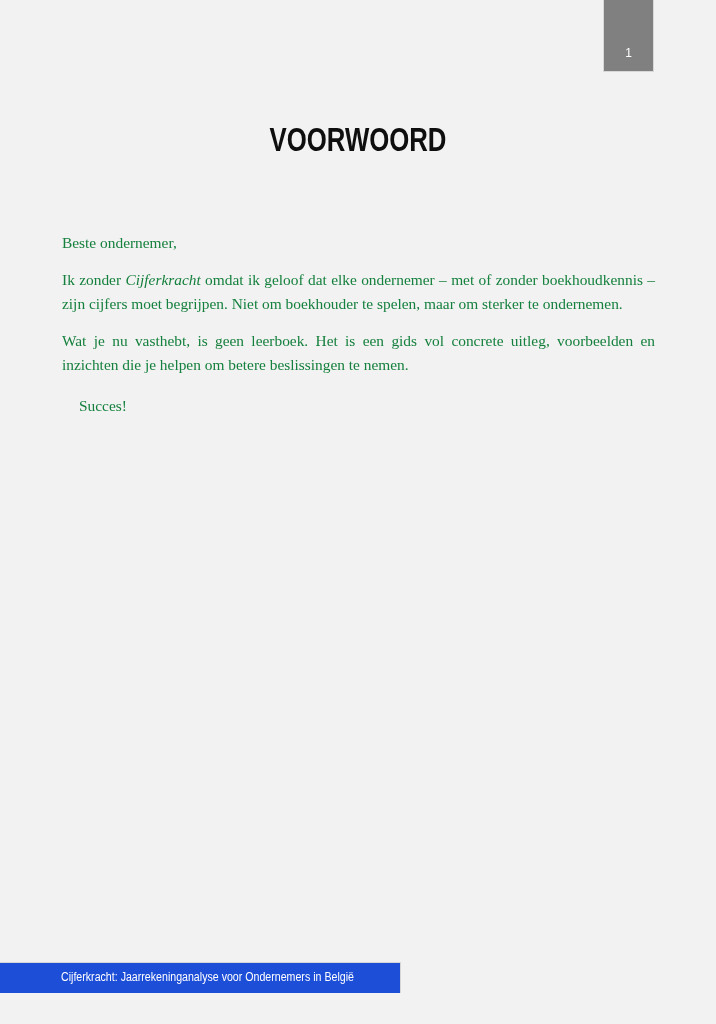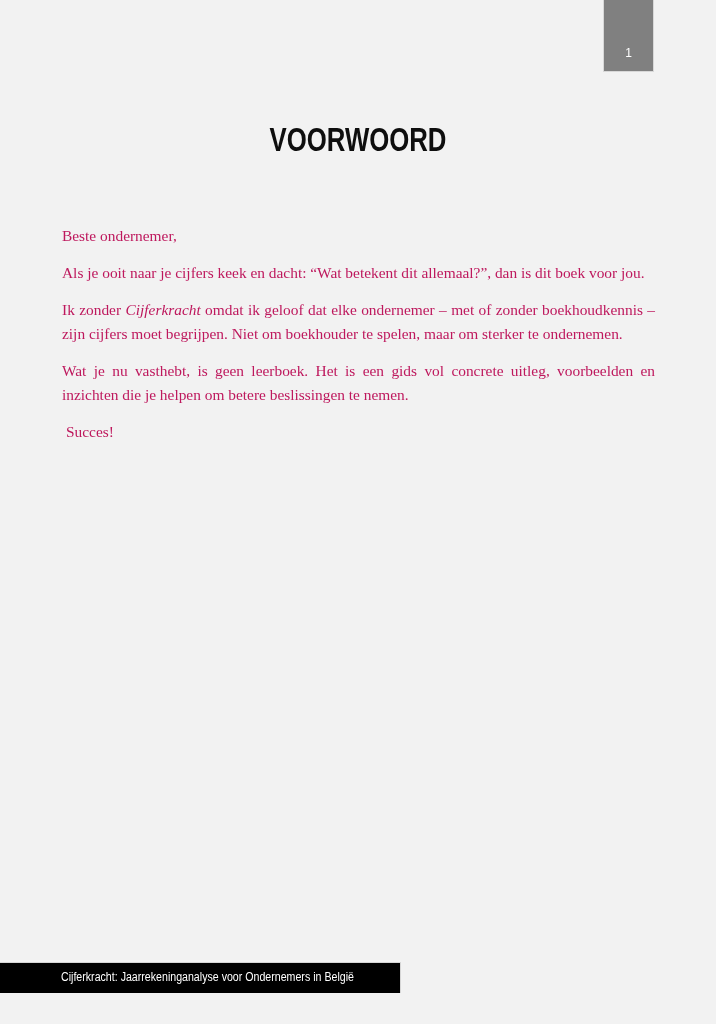--- a/index.html
+++ b/index.html
@@ -50,43 +50,43 @@
       letter-spacing: 0px;
       color: #0e0e0e;
       transform: scaleX(0.78);
       transform-origin: center;
       line-height: 40px;
     }
     .body-text {
       position: absolute;
       left: 62px;
       width: 593px;
-      top: 224px;
+      top: 231px;
       font-size: 15.4px;
       line-height: 24px;
-      color: #be185d;
+      color: #15803d;
     }
     .body-text p {
       margin: 0 0 13px 0;
       text-align: justify;
     }
     .body-text p.left {
       text-align: left;
     }
     .body-text .signoff {
-      margin: 4px;
+      margin: 17px;
       text-align: left;
     }
     .footer-bar {
       position: absolute;
       left: 0;
       top: 962px;
       width: 401px;
       height: 31px;
-      background: #000000;
+      background: #1d4ed8;
       border-top: 1px solid #d6d6d6;
       border-right: 1px solid #d6d6d6;
       box-sizing: border-box;
     }
     .footer-text {
       position: absolute;
       left: 61px;
       top: 6px;
       color: #ffffff;
       font-family: "Liberation Sans", "DejaVu Sans", sans-serif;
@@ -101,21 +101,20 @@
 <body>
 
 <div class="page-tab">
   <span class="page-number">1</span>
 </div>
 
 <h1 class="chapter-title" style="margin:0;">VOORWOORD</h1>
 
 <div class="body-text">
   <p class="left">Beste ondernemer,</p>
-  <p class="left">Als je ooit naar je cijfers keek en dacht: “Wat betekent dit allemaal?”, dan is dit boek voor jou.</p>
   <p><span>Ik zonder </span><em>Cijferkracht</em><span> omdat ik geloof dat elke ondernemer – met of zonder boekhoudkennis – zijn cijfers moet begrijpen. Niet om boekhouder te spelen, maar om sterker te ondernemen.</span></p>
   <p>Wat je nu vasthebt, is geen leerboek. Het is een gids vol concrete uitleg, voorbeelden en inzichten die je helpen om betere beslissingen te nemen.</p>
   <p class="signoff">Succes!</p>
 </div>
 
 <div class="footer-bar">
   <span class="footer-text">Cijferkracht: Jaarrekeninganalyse voor Ondernemers in België</span>
 </div>
 
 </body></html>

